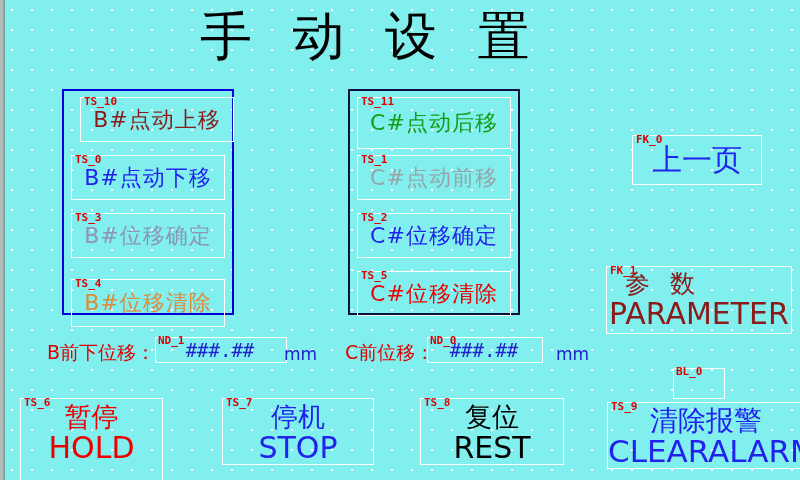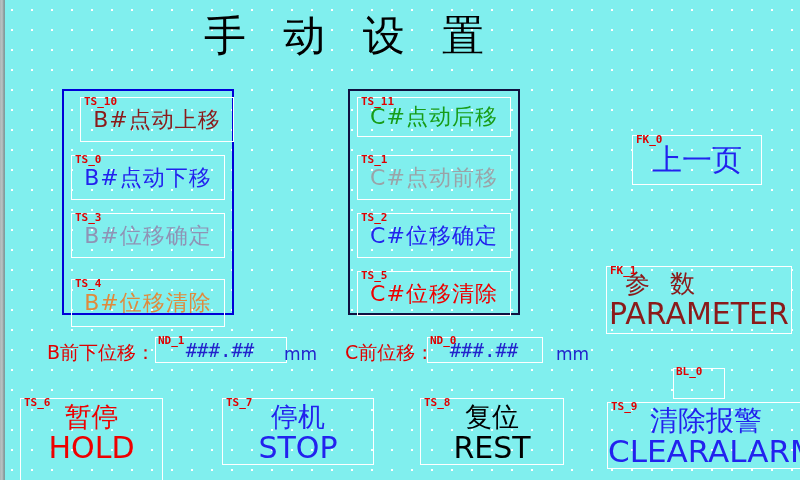--- a/index.html
+++ b/index.html
@@ -34,21 +34,21 @@
     width: 5px; height: 480px;
     background: linear-gradient(to right, #a8b4b4 0%, #b9c4c4 40%, #8aa0a0 75%, #7f9a9a 100%);
   }
 
   
   #title {
     position: absolute;
     left: 200px; top: 12px;
     width: 300px;
     text-align: center;
-    font-size: 42px;
+    font-size: 52px;
     line-height: 48px;
     color: #000000;
     letter-spacing: 12px;
     font-family: "DejaVu Sans", sans-serif;
     white-space: nowrap;
   }
 
   
   .group-frame {
     position: absolute;
@@ -185,21 +185,21 @@
     <span class="wlabel" style="color:#8f93b5;">B#位移确定</span>
   </div>
 
   <div class="widget btn-cjk" style="left:71px; top:271px; width:154px; height:48px;margin-top:8px;">
     <span class="tag">TS_4</span>
     <span class="wlabel" style="color:#e08a3c;">B#位移清除</span>
   </div>
 
   <div class="group-frame navy" style="left:348px; top:89px; width:172px; height:226px;"></div>
 
-  <div class="widget btn-cjk" style="left:357px; top:97px; width:154px; height:40px;">
+  <div class="widget btn-cjk" style="left:357px; top:97px; width:154px; height:52px;">
     <span class="tag">TS_11</span>
     <span class="wlabel" style="color:#179c17;">C#点动后移</span>
   </div>
 
   <div class="widget btn-cjk" style="left:357px; top:155px; width:154px; height:45px;">
     <span class="tag">TS_1</span>
     <span class="wlabel" style="color:#9aa3a8;">C#点动前移</span>
   </div>
 
   <div class="widget btn-cjk" style="left:357px; top:213px; width:154px; height:45px;">

